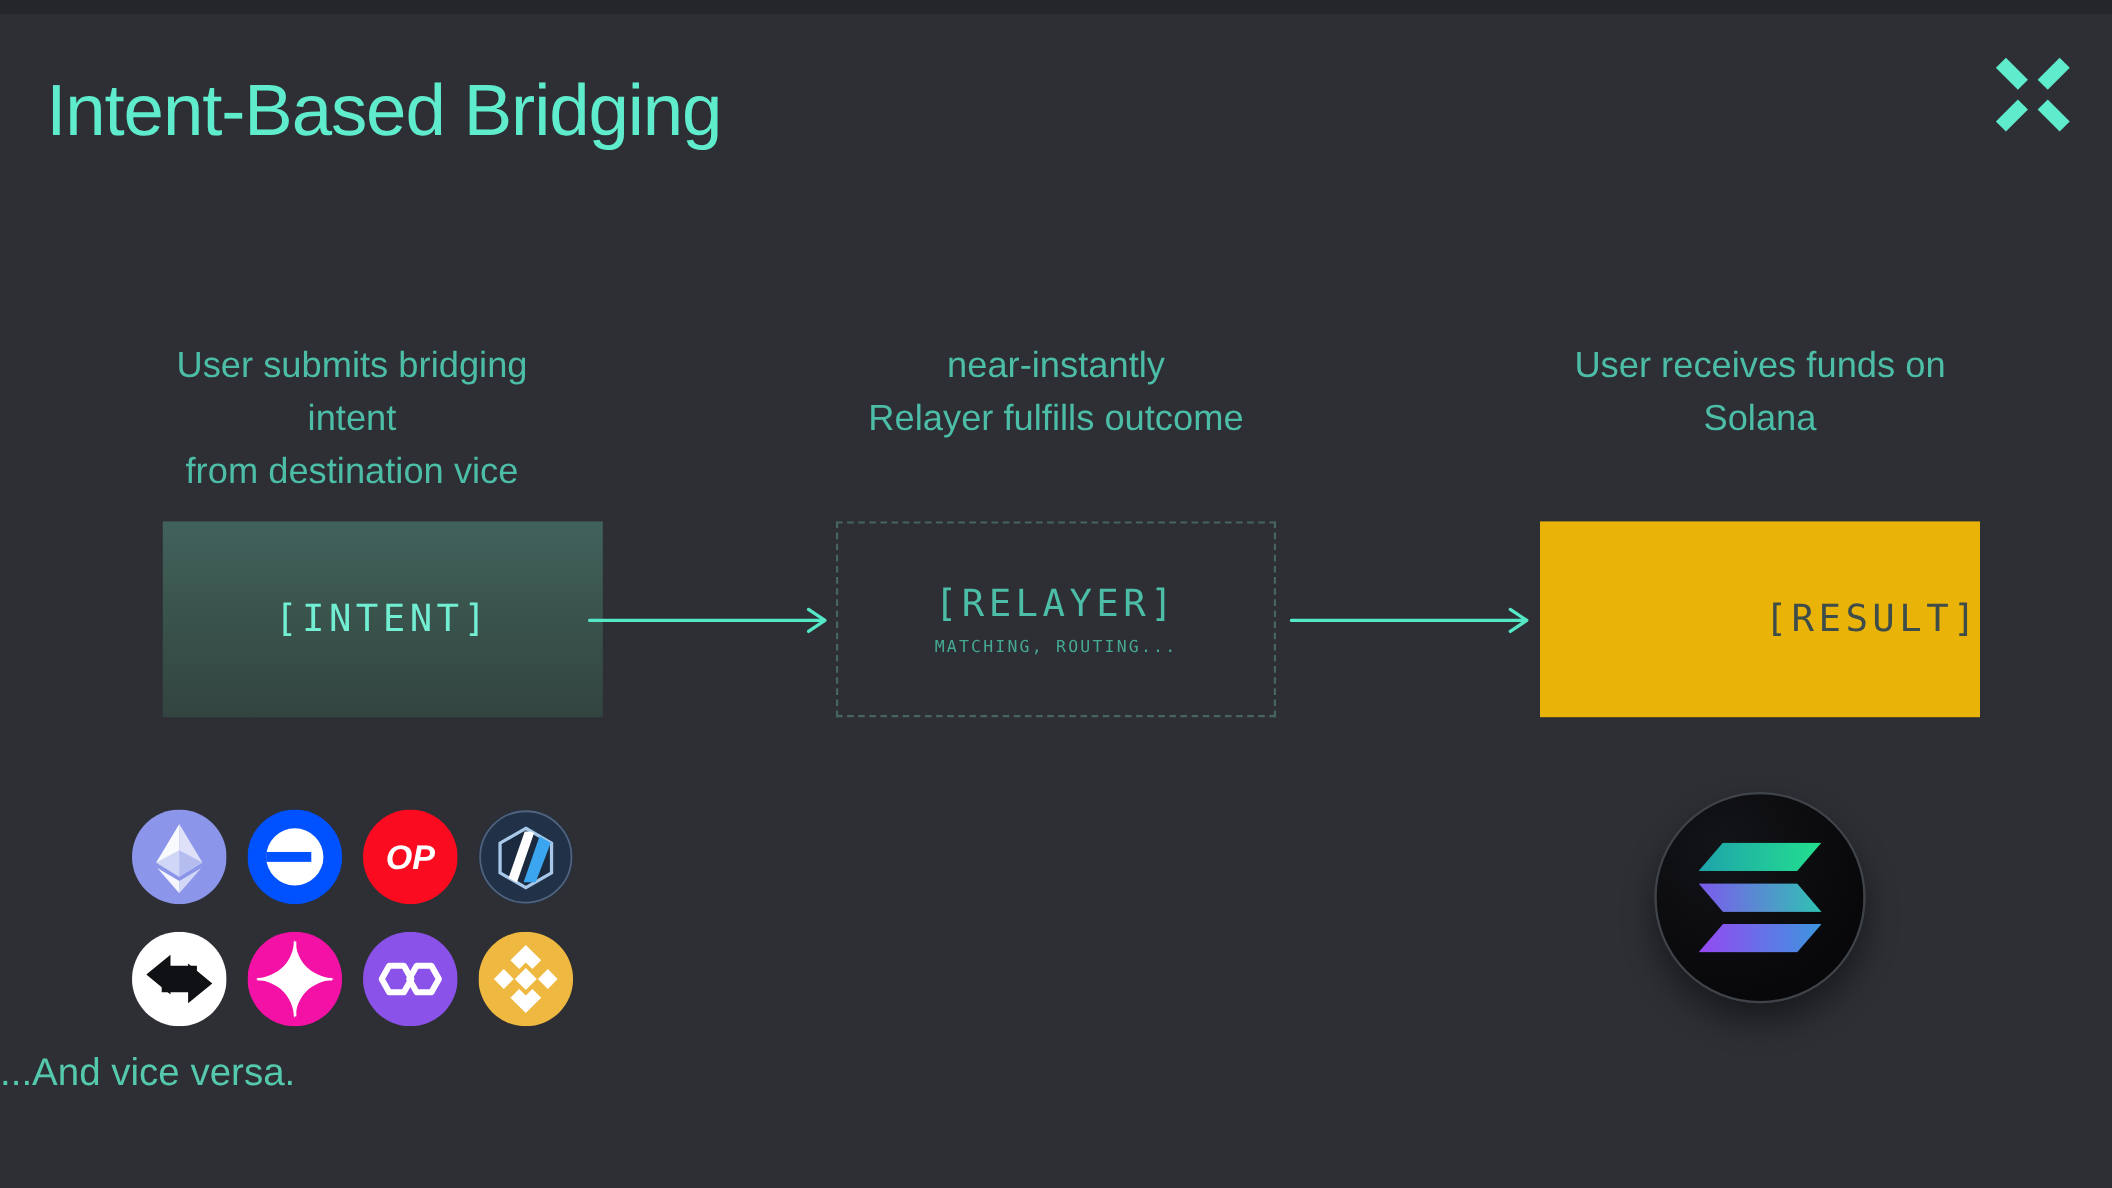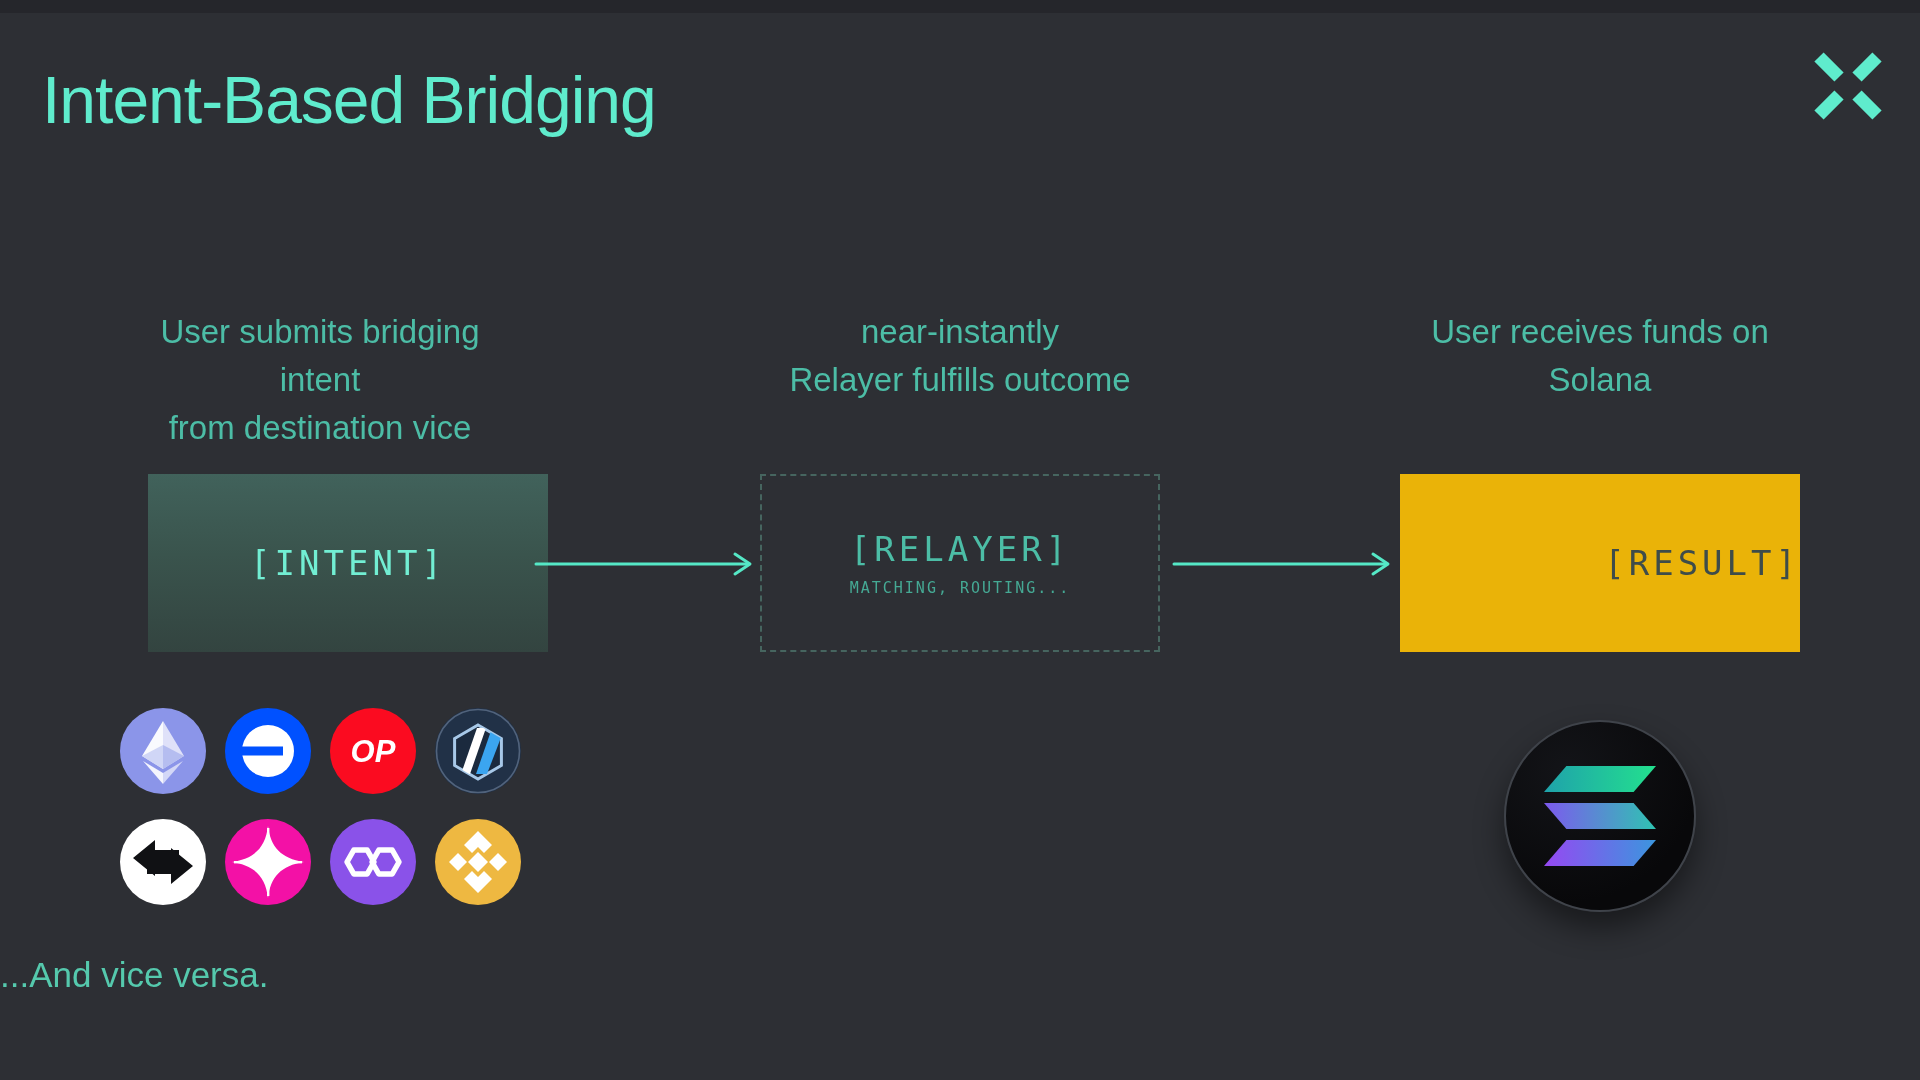--- a/index.html
+++ b/index.html
@@ -61,21 +61,21 @@
     font-family: "DejaVu Sans Mono", "Liberation Mono", monospace;
     font-size: 15px; letter-spacing: 2px; color: #45a994;
   }
 
   .flow-arrow { position: absolute; top: 551px; width: 224px; height: 26px; }
   .arrow-1 { left: 534px; }
   .arrow-2 { left: 1172px; }
 
   
   .chains-grid {
-    position: absolute; left: 120px; top: 708px;
+    position: absolute; left: 120px; top: 736px;
     display: grid; grid-template-columns: repeat(4, 86px);
     grid-auto-rows: 86px; column-gap: 19px; row-gap: 25px;
   }
   .chain-badge { width: 86px; height: 86px; border-radius: 50%; }
   .chain-badge svg { display: block; }
 
   
   .solana-wrap {
     position: absolute; left: 1504px; top: 720px; width: 192px; height: 192px;
     border-radius: 50%;

